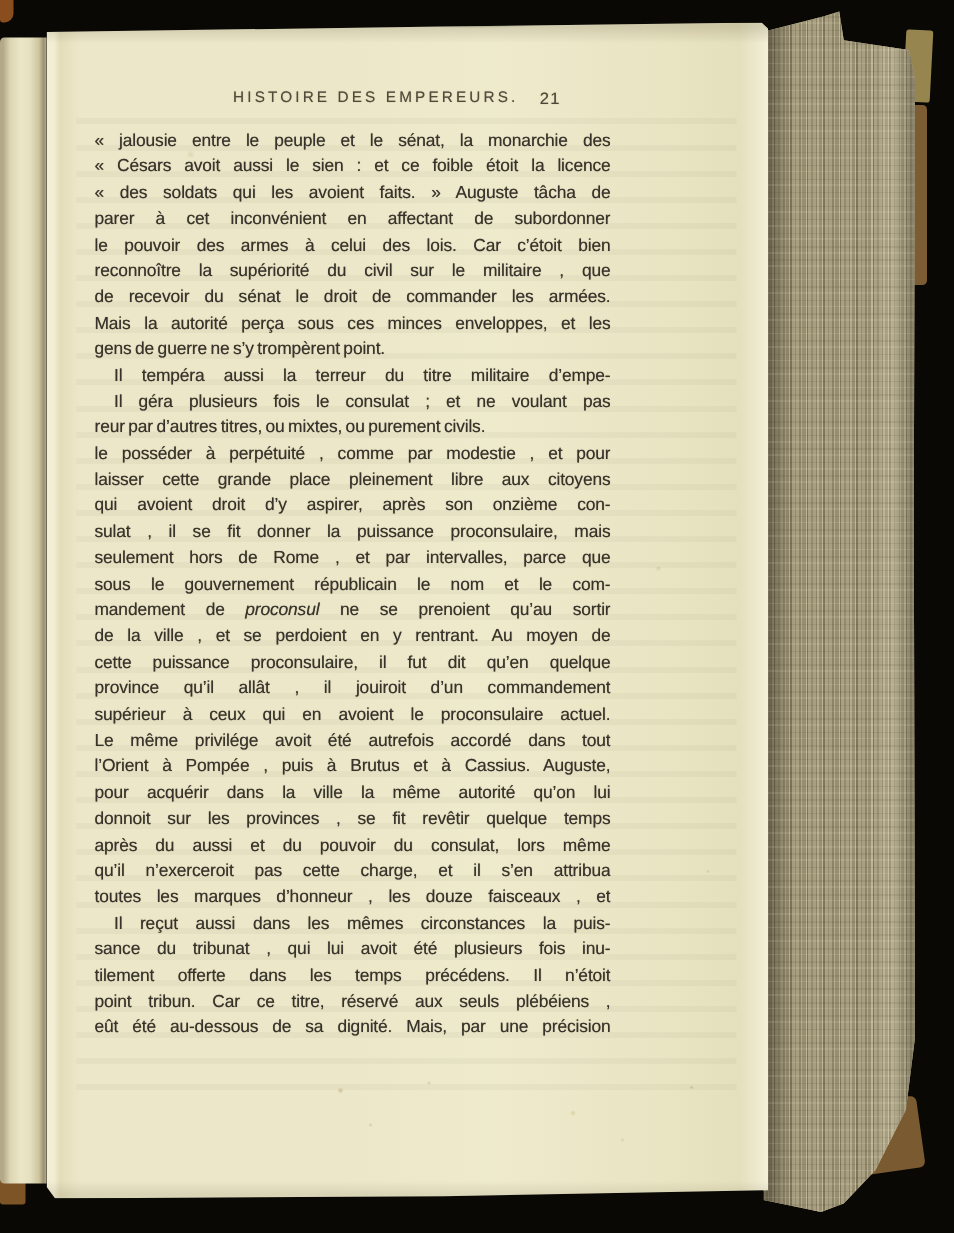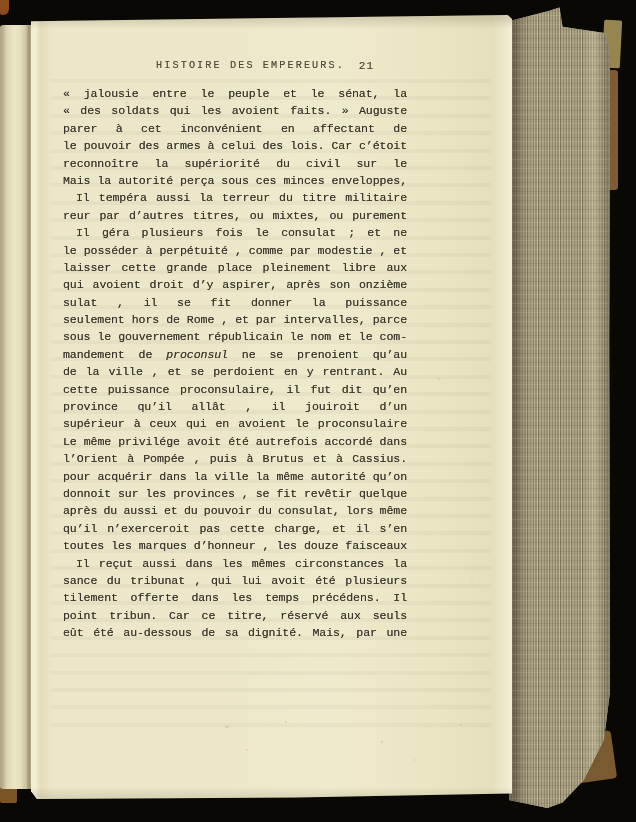--- a/index.html
+++ b/index.html
@@ -1,19 +1,19 @@
 <!DOCTYPE html>
 <html><head>
 <meta charset="utf-8">
 <style>
   html,body{margin:0;padding:0;background:#070604;}
   #canvas{
     position:relative;width:636px;height:822px;overflow:hidden;
     background:#0a0805;
-    font-family:Liberation Mono, monospace;
+    font-family:Liberation Sans, sans-serif;
   }
   
   .sliver{position:absolute;z-index:1;}
   #sliver-top-left{left:0;top:0;width:9px;height:15px;background:#8a4d1d;border-radius:0 0 6px 2px;}
   #sliver-bottom-left{left:0;top:779px;width:17px;height:24px;background:#7d5426;border-radius:2px;}
   #sliver-top-right{left:603px;top:20px;width:18px;height:48px;background:#96854f;border-radius:2px;transform:rotate(3deg);}
   #sliver-mid-right{left:596px;top:70px;width:22px;height:120px;background:#7b5c33;border-radius:3px;}
   #sliver-bottom-right{left:572px;top:733px;width:42px;height:48px;background:#7a5a31;border-radius:4px;transform:rotate(-8deg);}
 
   
@@ -125,28 +125,31 @@
     <div id="specks"></div>
     <div id="top-smudge"></div>
 
     <div id="page-header">
       <span id="running-title">HISTOIRE DES EMPEREURS.</span>
       <span id="page-number">21</span>
     </div>
 
     <div id="text-block">
         <div class="line"><span>« jalousie entre le peuple et le sénat, la monarchie des</span></div>
+        <div class="line"><span>« Césars avoit aussi le sien : et ce foible étoit la licence</span></div>
         <div class="line"><span>« des soldats qui les avoient faits. » Auguste tâcha de</span></div>
         <div class="line"><span>parer à cet inconvénient en affectant de subordonner</span></div>
         <div class="line"><span>le pouvoir des armes à celui des lois. Car c’étoit bien</span></div>
         <div class="line"><span>reconnoître la supériorité du civil sur le militaire , que</span></div>
+        <div class="line"><span>de recevoir du sénat le droit de commander les armées.</span></div>
         <div class="line"><span>Mais la autorité perça sous ces minces enveloppes, et les</span></div>
+        <div class="line end"><span>gens de guerre ne s’y trompèrent point.</span></div>
         <div class="line indent"><span>Il tempéra aussi la terreur du titre militaire d’empe-</span></div>
+        <div class="line indent"><span>Il géra plusieurs fois le consulat ; et ne voulant pas</span></div>
         <div class="line end"><span>reur par d’autres titres, ou mixtes, ou purement civils.</span></div>
-        <div class="line indent"><span>Il géra plusieurs fois le consulat ; et ne voulant pas</span></div>
         <div class="line"><span>le posséder à perpétuité , comme par modestie , et pour</span></div>
         <div class="line"><span>laisser cette grande place pleinement libre aux citoyens</span></div>
         <div class="line"><span>qui avoient droit d’y aspirer, après son onzième con-</span></div>
         <div class="line"><span>sulat , il se fit donner la puissance proconsulaire, mais</span></div>
         <div class="line"><span>seulement hors de Rome , et par intervalles, parce que</span></div>
         <div class="line"><span>sous le gouvernement républicain le nom et le com-</span></div>
         <div class="line"><span>mandement de </span><i>proconsul</i><span> ne se prenoient qu’au sortir</span></div>
         <div class="line"><span>de la ville , et se perdoient en y rentrant. Au moyen de</span></div>
         <div class="line"><span>cette puissance proconsulaire, il fut dit qu’en quelque</span></div>
         <div class="line"><span>province qu’il allât , il jouiroit d’un commandement</span></div>

